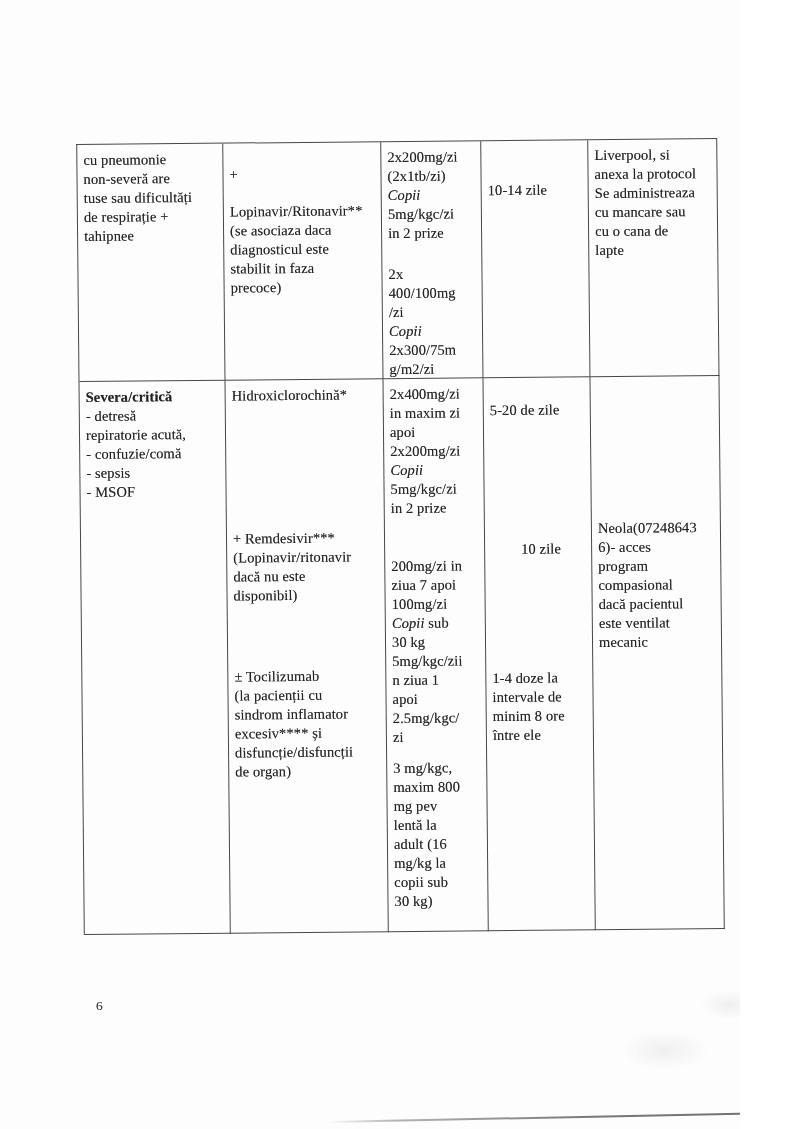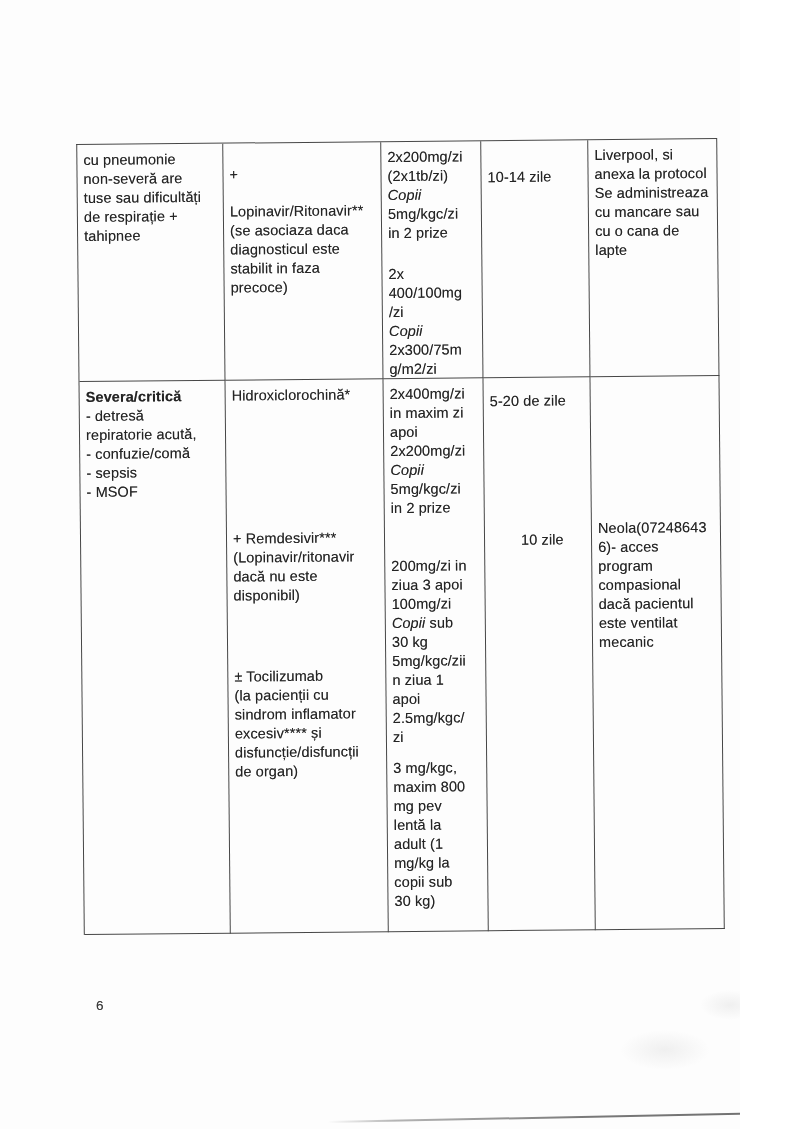--- a/index.html
+++ b/index.html
@@ -6,21 +6,21 @@
     margin: 0;
     padding: 0;
     background: #ffffff;
   }
   .paper {
     position: relative;
     width: 740px;
     height: 1129px;
     background: var(--paper, #fdfdfd);
     overflow: hidden;
-    font-family: Liberation Sans, sans-serif;
+    font-family: Liberation Serif, serif;
     color: var(--ink, #242424);
   }
   
   .table-wrap {
     position: absolute;
     left: 80px;
     top: 141px;
     transform: rotate(-0.55deg);
     transform-origin: 50% 50%;
   }
@@ -113,21 +113,21 @@
             <div class="tblock" style="margin-top: 22px;">
               <div class="tline"><span>2x</span></div>
               <div class="tline"><span>400/100mg</span></div>
               <div class="tline"><span>/zi</span></div>
               <div class="tline"><span class="s-i">Copii</span></div>
               <div class="tline"><span>2x300/75m</span></div>
               <div class="tline"><span>g/m2/zi</span></div>
             </div>
           </div>
           <div class="tcell" style="width: 107px;">
-            <div class="tblock" style="margin-top: 21px;">
+            <div class="tblock" style="margin-top: 34px;">
               <div class="tline"><span>10-14 zile</span></div>
             </div>
           </div>
           <div class="tcell" style="width: 129px;">
             <div class="tblock" style="margin-top: 0px;">
               <div class="tline"><span>Liverpool, si</span></div>
               <div class="tline"><span>anexa la protocol</span></div>
               <div class="tline"><span>Se administreaza</span></div>
               <div class="tline"><span>cu mancare sau</span></div>
               <div class="tline"><span>cu o cana de</span></div>
@@ -170,47 +170,53 @@
               <div class="tline"><span>2x400mg/zi</span></div>
               <div class="tline"><span>in maxim zi</span></div>
               <div class="tline"><span>apoi</span></div>
               <div class="tline"><span>2x200mg/zi</span></div>
               <div class="tline"><span class="s-i">Copii</span></div>
               <div class="tline"><span>5mg/kgc/zi</span></div>
               <div class="tline"><span>in 2 prize</span></div>
             </div>
             <div class="tblock" style="margin-top: 39px;">
               <div class="tline"><span>200mg/zi in</span></div>
-              <div class="tline"><span>ziua 3 apoi</span></div>
+              <div class="tline"><span>ziua 7 apoi</span></div>
               <div class="tline"><span>100mg/zi</span></div>
               <div class="tline"><span class="s-i">Copii</span><span> sub</span></div>
               <div class="tline"><span>30 kg</span></div>
               <div class="tline"><span>5mg/kgc/zii</span></div>
               <div class="tline"><span>n ziua 1</span></div>
               <div class="tline"><span>apoi</span></div>
               <div class="tline"><span>2.5mg/kgc/</span></div>
               <div class="tline"><span>zi</span></div>
             </div>
             <div class="tblock" style="margin-top: 12px;">
               <div class="tline"><span>3 mg/kgc,</span></div>
               <div class="tline"><span>maxim 800</span></div>
               <div class="tline"><span>mg pev</span></div>
               <div class="tline"><span>lentă la</span></div>
-              <div class="tline"><span>adult (1</span></div>
+              <div class="tline"><span>adult (16</span></div>
               <div class="tline"><span>mg/kg la</span></div>
               <div class="tline"><span>copii sub</span></div>
               <div class="tline"><span>30 kg)</span></div>
             </div>
           </div>
           <div class="tcell" style="width: 107px;">
-            <div class="tblock" style="margin-top: 8px;">
+            <div class="tblock" style="margin-top: 17px;">
               <div class="tline"><span>5-20 de zile</span></div>
             </div>
             <div class="tblock" style="margin-top: 120px; margin-left: 30px;">
               <div class="tline"><span>10 zile</span></div>
+            </div>
+            <div class="tblock" style="margin-top: 110px;">
+              <div class="tline"><span>1-4 doze la</span></div>
+              <div class="tline"><span>intervale de</span></div>
+              <div class="tline"><span>minim 8 ore</span></div>
+              <div class="tline"><span>între ele</span></div>
             </div>
           </div>
           <div class="tcell" style="width: 129px;">
             <div class="tblock" style="margin-top: 136px;">
               <div class="tline"><span>Neola(07248643</span></div>
               <div class="tline"><span>6)- acces</span></div>
               <div class="tline"><span>program</span></div>
               <div class="tline"><span>compasional</span></div>
               <div class="tline"><span>dacă pacientul</span></div>
               <div class="tline"><span>este ventilat</span></div>

